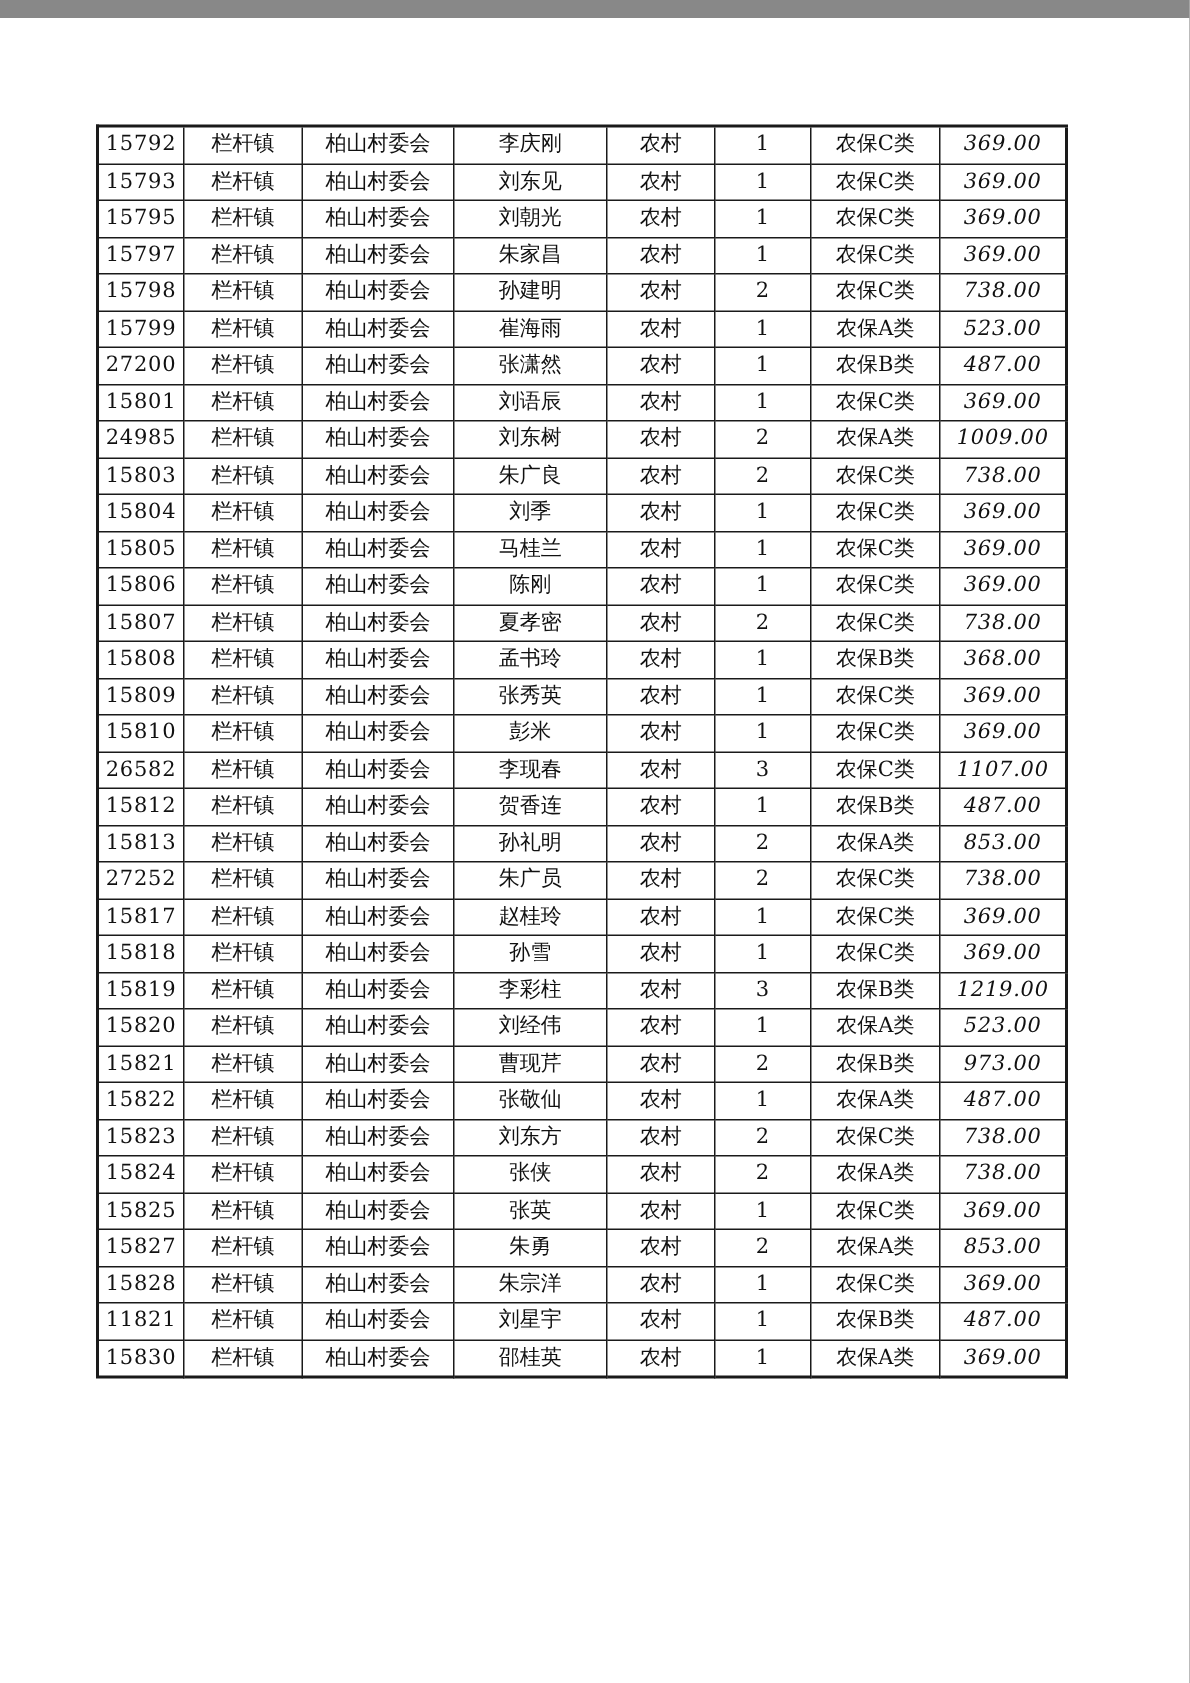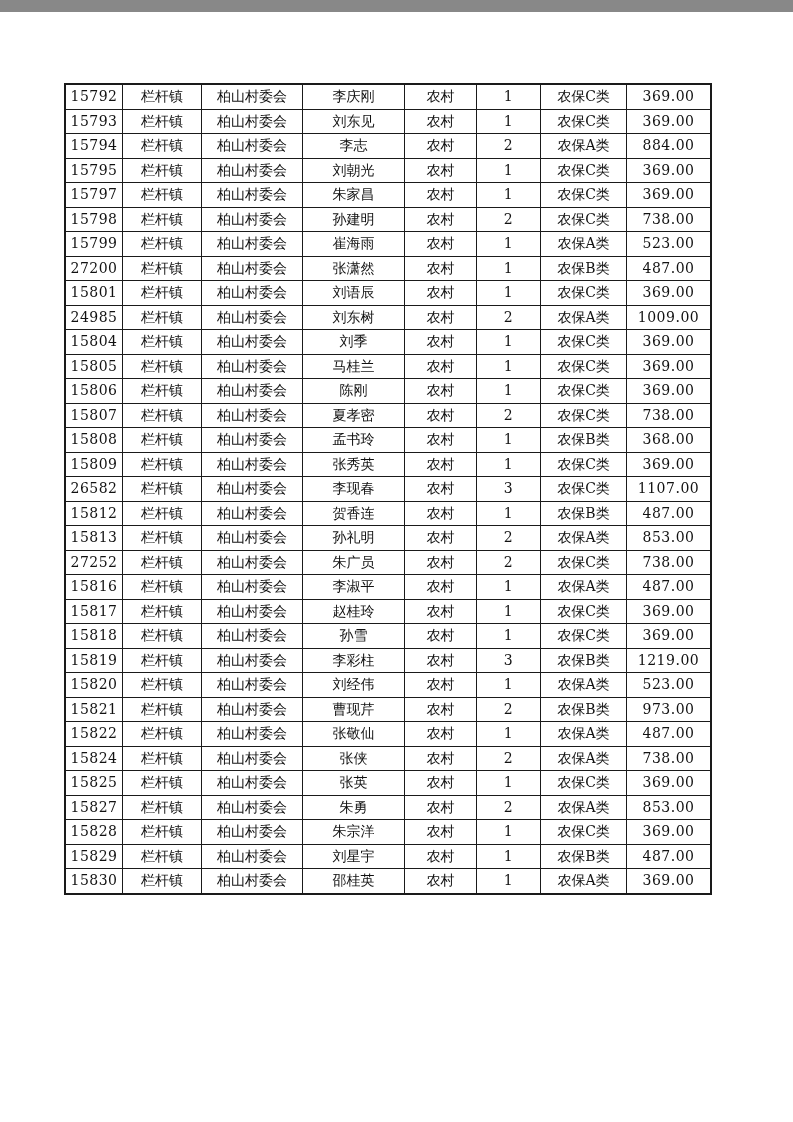--- a/index.html
+++ b/index.html
@@ -34,21 +34,21 @@
     border-right:1.5px solid var(--border-color);
     border-bottom:1.5px solid var(--border-color);
     text-align:center;
     vertical-align:middle;
     font-size:14px;
     line-height:23.5px;
     white-space:nowrap;
     overflow:hidden;
     padding:0;
   }
-  table.data-table td:last-child{border-right-width:2px;}
+  table.data-table td:last-child{border-right-width:2px;font-style:italic;}
   table.data-table tr:last-child td{border-bottom-width:2px;}
   col.c0{width:57px;}
   col.c1{width:79px;}
   col.c2{width:101px;}
   col.c3{width:102px;}
   col.c4{width:72px;}
   col.c5{width:64px;}
   col.c6{width:86px;}
   col.c7{width:85px;}
   td.num{letter-spacing:0.5px;}
@@ -84,30 +84,20 @@
     <td class="num">15793</td>
     <td>栏杆镇</td>
     <td>柏山村委会</td>
     <td>刘东见</td>
     <td>农村</td>
     <td class="num">1</td>
     <td>农保C类</td>
     <td class="num">369.00</td>
   </tr>
 
-  <tr>
-    <td class="num">15794</td>
-    <td>栏杆镇</td>
-    <td>柏山村委会</td>
-    <td>李志</td>
-    <td>农村</td>
-    <td class="num">2</td>
-    <td>农保A类</td>
-    <td class="num">884.00</td>
-  </tr>
 
   <tr>
     <td class="num">15795</td>
     <td>栏杆镇</td>
     <td>柏山村委会</td>
     <td>刘朝光</td>
     <td>农村</td>
     <td class="num">1</td>
     <td>农保C类</td>
     <td class="num">369.00</td>
@@ -173,20 +163,30 @@
     <td class="num">24985</td>
     <td>栏杆镇</td>
     <td>柏山村委会</td>
     <td>刘东树</td>
     <td>农村</td>
     <td class="num">2</td>
     <td>农保A类</td>
     <td class="num">1009.00</td>
   </tr>
 
+  <tr>
+    <td class="num">15803</td>
+    <td>栏杆镇</td>
+    <td>柏山村委会</td>
+    <td>朱广良</td>
+    <td>农村</td>
+    <td class="num">2</td>
+    <td>农保C类</td>
+    <td class="num">738.00</td>
+  </tr>
 
   <tr>
     <td class="num">15804</td>
     <td>栏杆镇</td>
     <td>柏山村委会</td>
     <td>刘季</td>
     <td>农村</td>
     <td class="num">1</td>
     <td>农保C类</td>
     <td class="num">369.00</td>
@@ -240,20 +240,30 @@
     <td class="num">15809</td>
     <td>栏杆镇</td>
     <td>柏山村委会</td>
     <td>张秀英</td>
     <td>农村</td>
     <td class="num">1</td>
     <td>农保C类</td>
     <td class="num">369.00</td>
   </tr>
 
+  <tr>
+    <td class="num">15810</td>
+    <td>栏杆镇</td>
+    <td>柏山村委会</td>
+    <td>彭米</td>
+    <td>农村</td>
+    <td class="num">1</td>
+    <td>农保C类</td>
+    <td class="num">369.00</td>
+  </tr>
 
   <tr>
     <td class="num">26582</td>
     <td>栏杆镇</td>
     <td>柏山村委会</td>
     <td>李现春</td>
     <td>农村</td>
     <td class="num">3</td>
     <td>农保C类</td>
     <td class="num">1107.00</td>
@@ -286,97 +296,97 @@
     <td>栏杆镇</td>
     <td>柏山村委会</td>
     <td>朱广员</td>
     <td>农村</td>
     <td class="num">2</td>
     <td>农保C类</td>
     <td class="num">738.00</td>
   </tr>
 
 
-  <tr>
-    <td class="num">15816</td>
-    <td>栏杆镇</td>
-    <td>柏山村委会</td>
-    <td>李淑平</td>
+
+  <tr>
+    <td class="num">15817</td>
+    <td>栏杆镇</td>
+    <td>柏山村委会</td>
+    <td>赵桂玲</td>
+    <td>农村</td>
+    <td class="num">1</td>
+    <td>农保C类</td>
+    <td class="num">369.00</td>
+  </tr>
+
+  <tr>
+    <td class="num">15818</td>
+    <td>栏杆镇</td>
+    <td>柏山村委会</td>
+    <td>孙雪</td>
+    <td>农村</td>
+    <td class="num">1</td>
+    <td>农保C类</td>
+    <td class="num">369.00</td>
+  </tr>
+
+  <tr>
+    <td class="num">15819</td>
+    <td>栏杆镇</td>
+    <td>柏山村委会</td>
+    <td>李彩柱</td>
+    <td>农村</td>
+    <td class="num">3</td>
+    <td>农保B类</td>
+    <td class="num">1219.00</td>
+  </tr>
+
+  <tr>
+    <td class="num">15820</td>
+    <td>栏杆镇</td>
+    <td>柏山村委会</td>
+    <td>刘经伟</td>
+    <td>农村</td>
+    <td class="num">1</td>
+    <td>农保A类</td>
+    <td class="num">523.00</td>
+  </tr>
+
+  <tr>
+    <td class="num">15821</td>
+    <td>栏杆镇</td>
+    <td>柏山村委会</td>
+    <td>曹现芹</td>
+    <td>农村</td>
+    <td class="num">2</td>
+    <td>农保B类</td>
+    <td class="num">973.00</td>
+  </tr>
+
+  <tr>
+    <td class="num">15822</td>
+    <td>栏杆镇</td>
+    <td>柏山村委会</td>
+    <td>张敬仙</td>
     <td>农村</td>
     <td class="num">1</td>
     <td>农保A类</td>
     <td class="num">487.00</td>
   </tr>
 
   <tr>
-    <td class="num">15817</td>
-    <td>栏杆镇</td>
-    <td>柏山村委会</td>
-    <td>赵桂玲</td>
-    <td>农村</td>
-    <td class="num">1</td>
-    <td>农保C类</td>
-    <td class="num">369.00</td>
-  </tr>
-
-  <tr>
-    <td class="num">15818</td>
-    <td>栏杆镇</td>
-    <td>柏山村委会</td>
-    <td>孙雪</td>
-    <td>农村</td>
-    <td class="num">1</td>
-    <td>农保C类</td>
-    <td class="num">369.00</td>
-  </tr>
-
-  <tr>
-    <td class="num">15819</td>
-    <td>栏杆镇</td>
-    <td>柏山村委会</td>
-    <td>李彩柱</td>
-    <td>农村</td>
-    <td class="num">3</td>
-    <td>农保B类</td>
-    <td class="num">1219.00</td>
-  </tr>
-
-  <tr>
-    <td class="num">15820</td>
-    <td>栏杆镇</td>
-    <td>柏山村委会</td>
-    <td>刘经伟</td>
-    <td>农村</td>
-    <td class="num">1</td>
-    <td>农保A类</td>
-    <td class="num">523.00</td>
-  </tr>
-
-  <tr>
-    <td class="num">15821</td>
-    <td>栏杆镇</td>
-    <td>柏山村委会</td>
-    <td>曹现芹</td>
-    <td>农村</td>
-    <td class="num">2</td>
-    <td>农保B类</td>
-    <td class="num">973.00</td>
-  </tr>
-
-  <tr>
-    <td class="num">15822</td>
-    <td>栏杆镇</td>
-    <td>柏山村委会</td>
-    <td>张敬仙</td>
-    <td>农村</td>
-    <td class="num">1</td>
-    <td>农保A类</td>
-    <td class="num">487.00</td>
-  </tr>
-
+    <td class="num">15823</td>
+    <td>栏杆镇</td>
+    <td>柏山村委会</td>
+    <td>刘东方</td>
+    <td>农村</td>
+    <td class="num">2</td>
+    <td>农保C类</td>
+    <td class="num">738.00</td>
+  </tr>
 
   <tr>
     <td class="num">15824</td>
     <td>栏杆镇</td>
     <td>柏山村委会</td>
     <td>张侠</td>
     <td>农村</td>
     <td class="num">2</td>
     <td>农保A类</td>
     <td class="num">738.00</td>
@@ -410,21 +420,21 @@
     <td>栏杆镇</td>
     <td>柏山村委会</td>
     <td>朱宗洋</td>
     <td>农村</td>
     <td class="num">1</td>
     <td>农保C类</td>
     <td class="num">369.00</td>
   </tr>
 
   <tr>
-    <td class="num">15829</td>
+    <td class="num">11821</td>
     <td>栏杆镇</td>
     <td>柏山村委会</td>
     <td>刘星宇</td>
     <td>农村</td>
     <td class="num">1</td>
     <td>农保B类</td>
     <td class="num">487.00</td>
   </tr>
 
   <tr>

